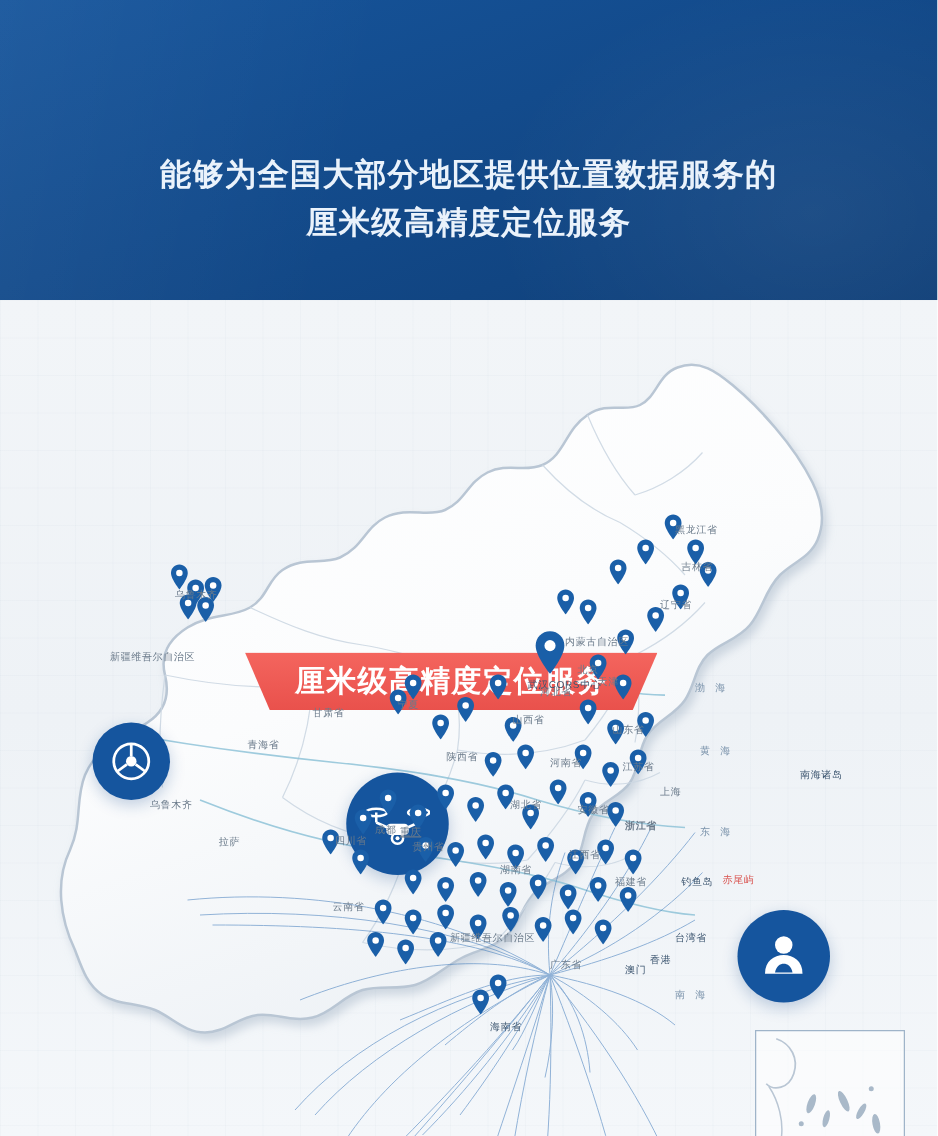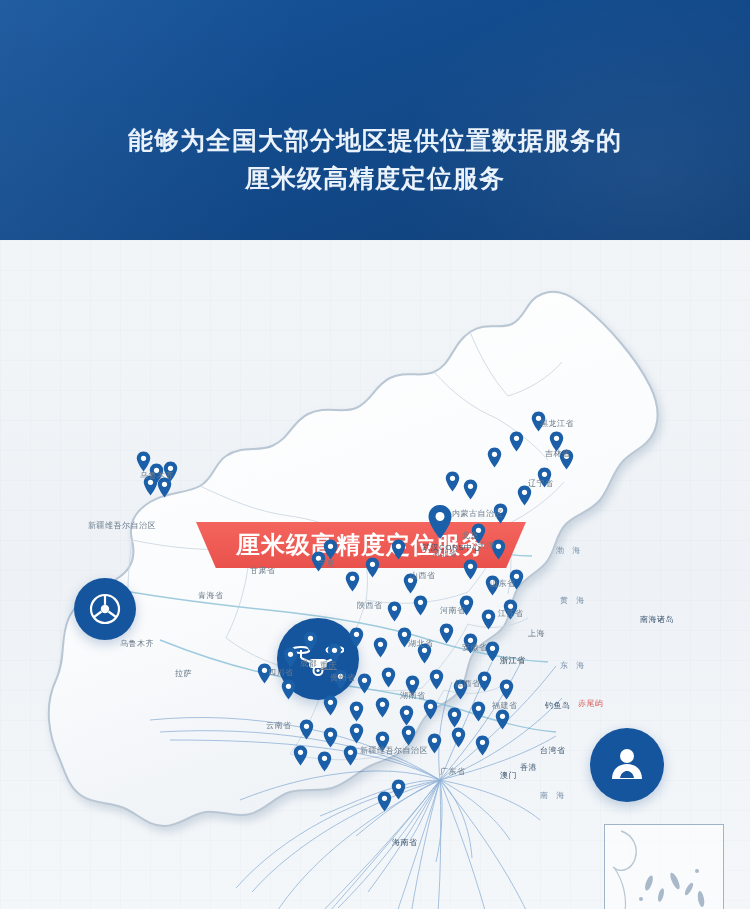--- a/index.html
+++ b/index.html
@@ -845,19 +845,19 @@
       <div class="map-label prov" style="left: 175px; top: 428px;">拉萨</div>
       <div class="map-label prov" style="left: 300px; top: 418px;">成都</div>
       <div class="map-label prov" style="left: 140px; top: 230px;">乌鲁木齐</div>
       <div class="map-label sea" style="left: 556px; top: 305px;">渤 海</div>
       <div class="map-label sea" style="left: 560px; top: 355px;">黄 海</div>
       <div class="map-label sea" style="left: 560px; top: 420px;">东 海</div>
       <div class="map-label sea" style="left: 540px; top: 550px;">南 海</div>
       <div class="map-label city" style="left: 545px; top: 460px;">钓鱼岛</div>
       <div class="map-label red" style="left: 578px; top: 458px;">赤尾屿</div>
       <div class="map-label city" style="left: 540px; top: 505px;">台湾省</div>
-      <div class="map-label city" style="left: 392px; top: 597px;">海南省</div>
+      <div class="map-label city" style="left: 392px; top: 576px;">海南省</div>
       <div class="map-label city" style="left: 500px; top: 530px;">澳门</div>
       <div class="map-label city" style="left: 520px; top: 522px;">香港</div>
       <div class="map-label city" style="left: 640px; top: 374px;">南海诸岛</div>
     </div>
 
 </div>
 
 </body></html>

